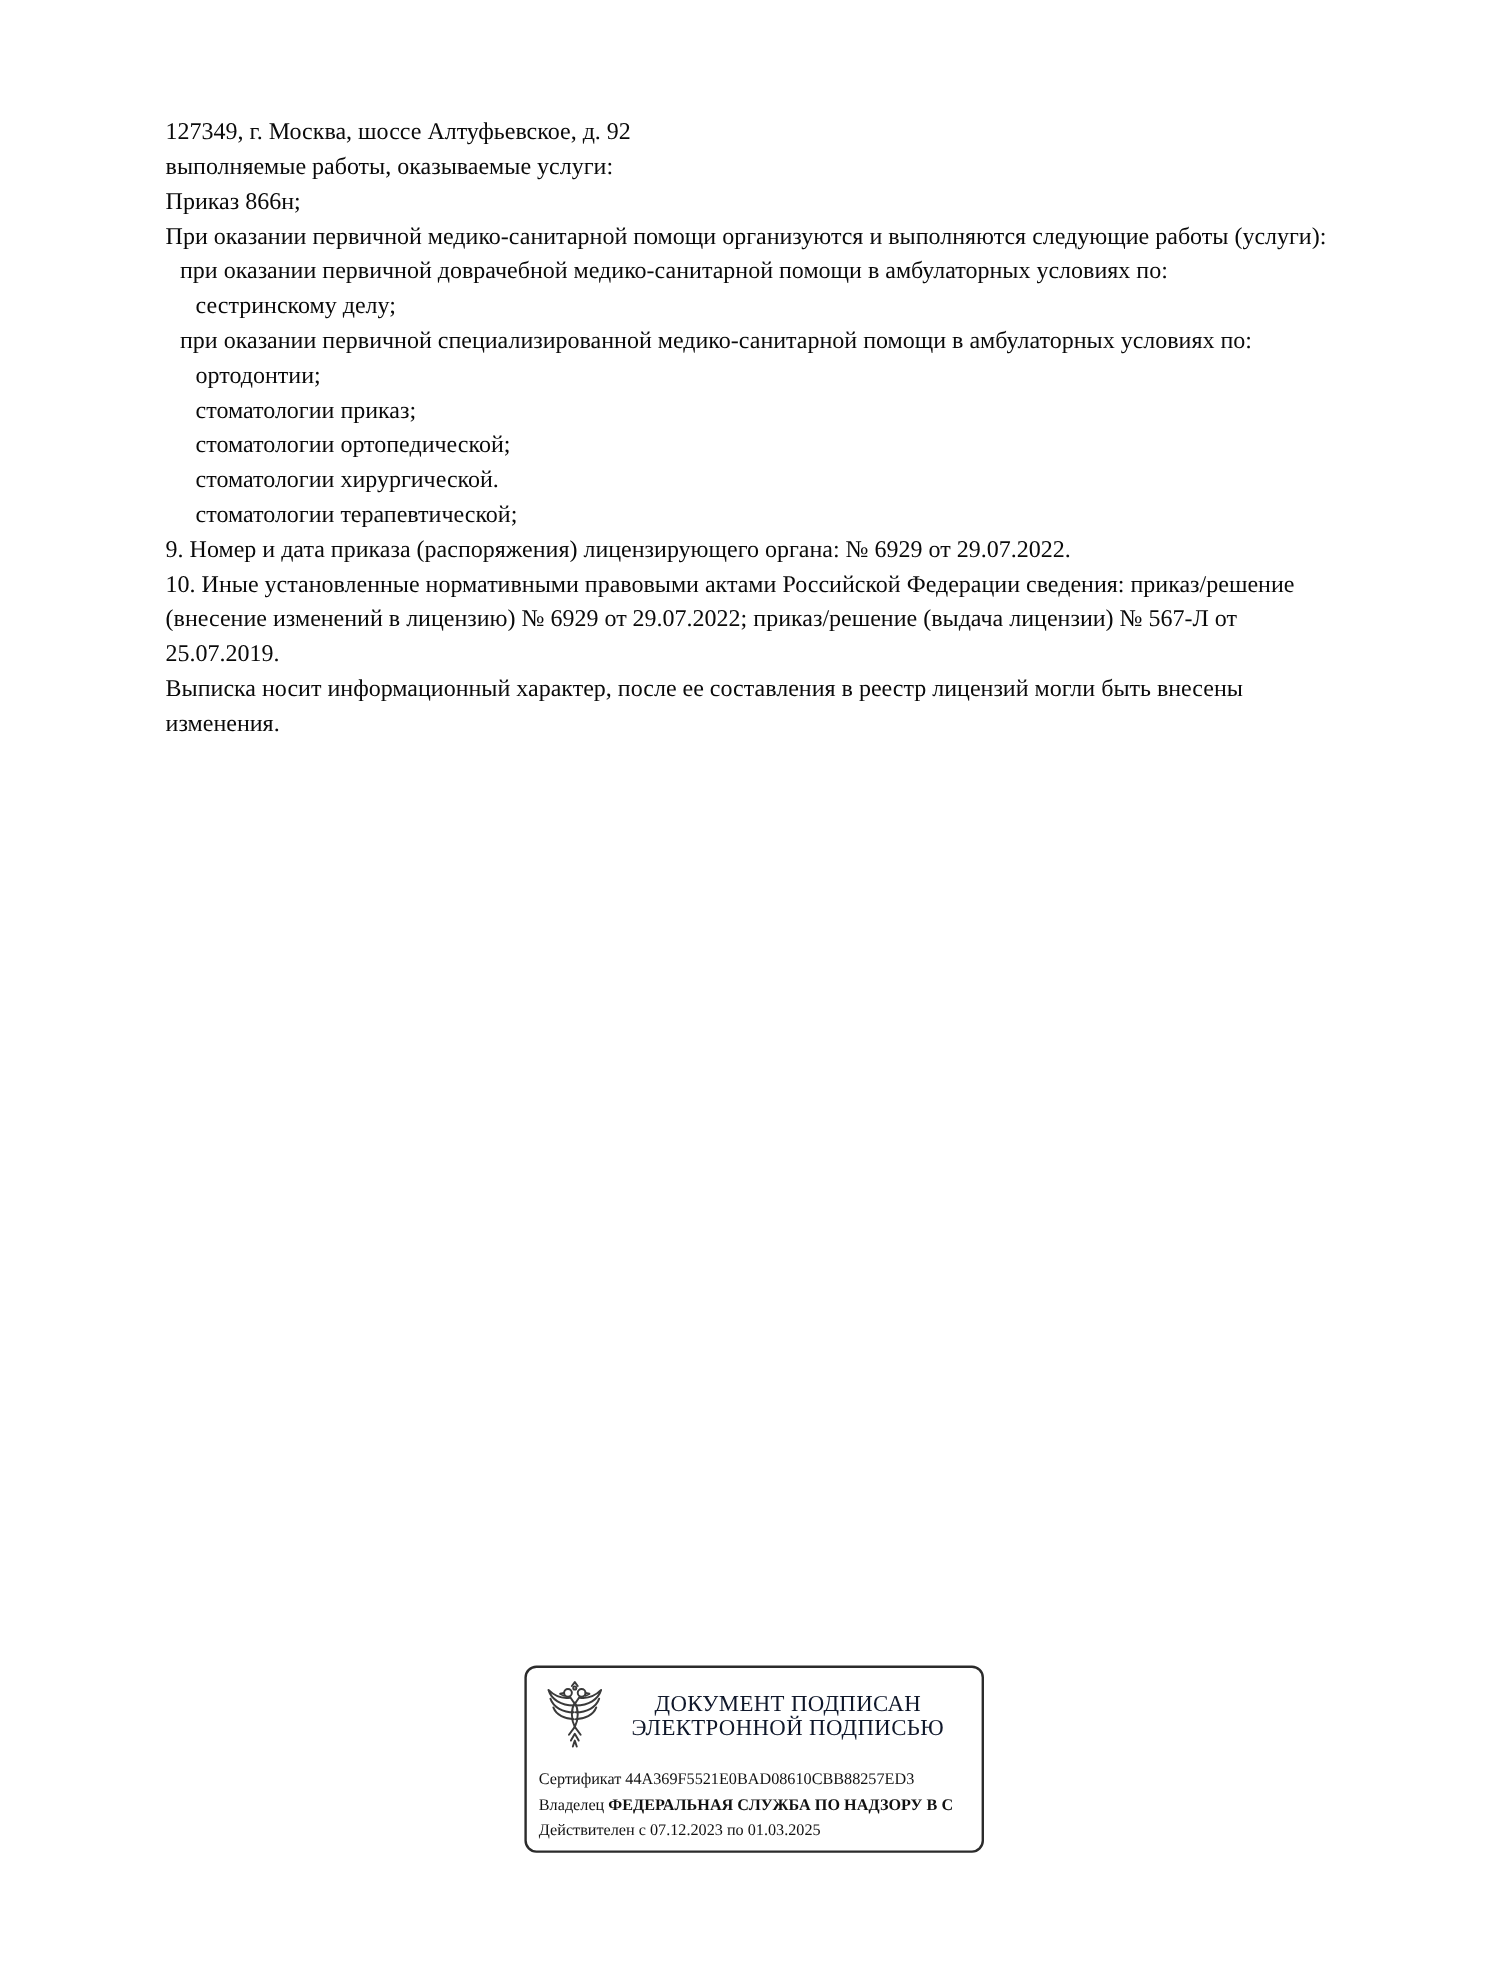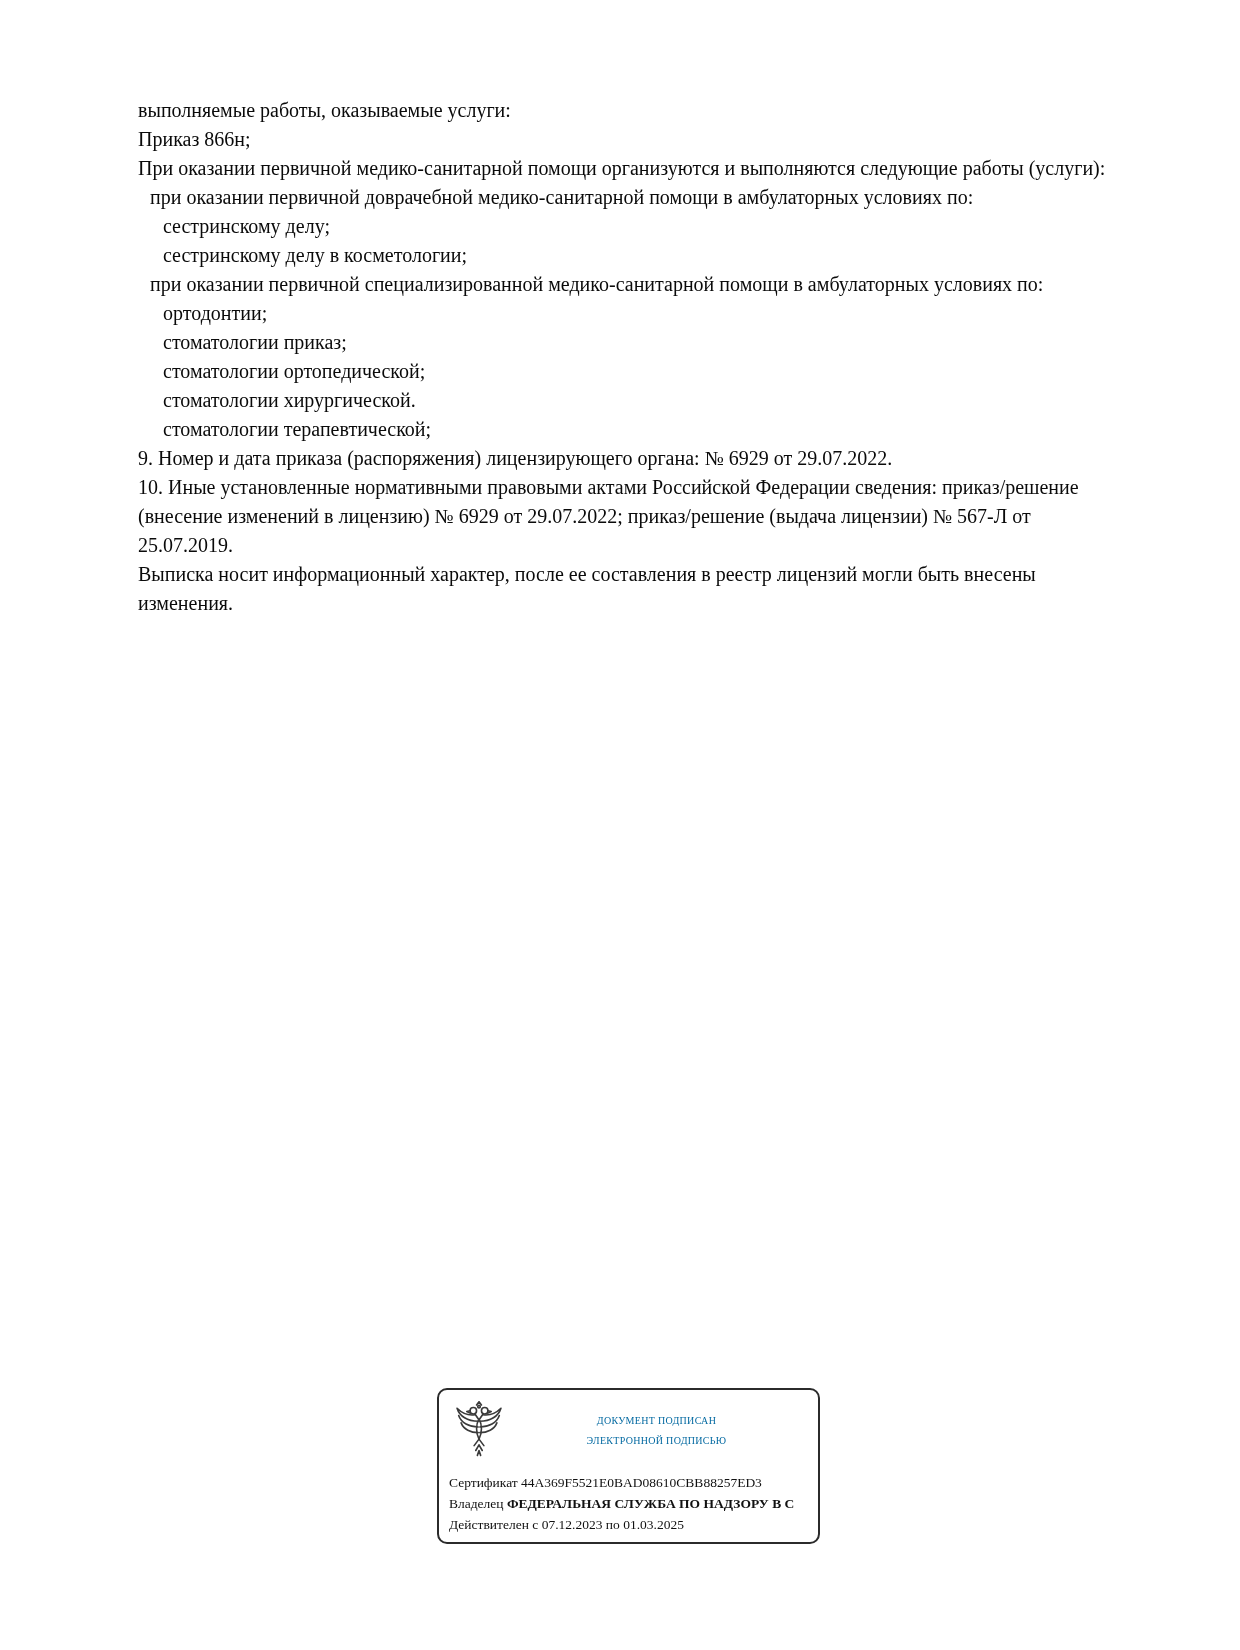--- a/index.html
+++ b/index.html
@@ -54,48 +54,48 @@
     padding: 10px 10px 4px 14px;
   }
   .emblem {
     width: 52px;
     height: 62px;
     flex: 0 0 52px;
   }
   .stamp-title {
     flex: 1;
     text-align: center;
-    font-size: 10px;
+    font-size: 19px;
     line-height: 20px;
     letter-spacing: 0.3px;
-    color: #0369a1;
+    color: #0f172a;
   }
   .stamp-details {
     padding: 6px 16px 0 10px;
     font-size: 13.5px;
     line-height: 21px;
     color: #111;
     white-space: nowrap;
   }
   .stamp-details .owner-value {
     font-weight: bold;
   }
 </style>
 </head>
 <body>
 
 <div class="page">
 
   <div class="textblock">
+    <p>127349, г. Москва, шоссе Алтуфьевское, д. 92</p>
     <p>выполняемые работы, оказываемые услуги:</p>
     <p>Приказ 866н;</p>
     <p>При оказании первичной медико-санитарной помощи организуются и выполняются следующие работы (услуги):</p>
     <p class="hang">при оказании первичной доврачебной медико-санитарной помощи в амбулаторных условиях по:</p>
     <p class="sub">сестринскому делу;</p>
-    <p class="sub">сестринскому делу в косметологии;</p>
     <p class="hang">при оказании первичной специализированной медико-санитарной помощи в амбулаторных условиях по:</p>
     <p class="sub">ортодонтии;</p>
     <p class="sub">стоматологии приказ;</p>
     <p class="sub">стоматологии ортопедической;</p>
     <p class="sub">стоматологии хирургической.</p>
     <p class="sub">стоматологии терапевтической;</p>
     <p class="gap">9. Номер и дата приказа (распоряжения) лицензирующего органа: № 6929 от 29.07.2022.</p>
     <p class="gap">10. Иные установленные нормативными правовыми актами Российской Федерации сведения: приказ/решение (внесение изменений в лицензию) № 6929 от 29.07.2022; приказ/решение (выдача лицензии) № 567-Л от 25.07.2019.</p>
     <p class="gap">Выписка носит информационный характер, после ее составления в реестр лицензий могли быть внесены изменения.</p>
   </div>

